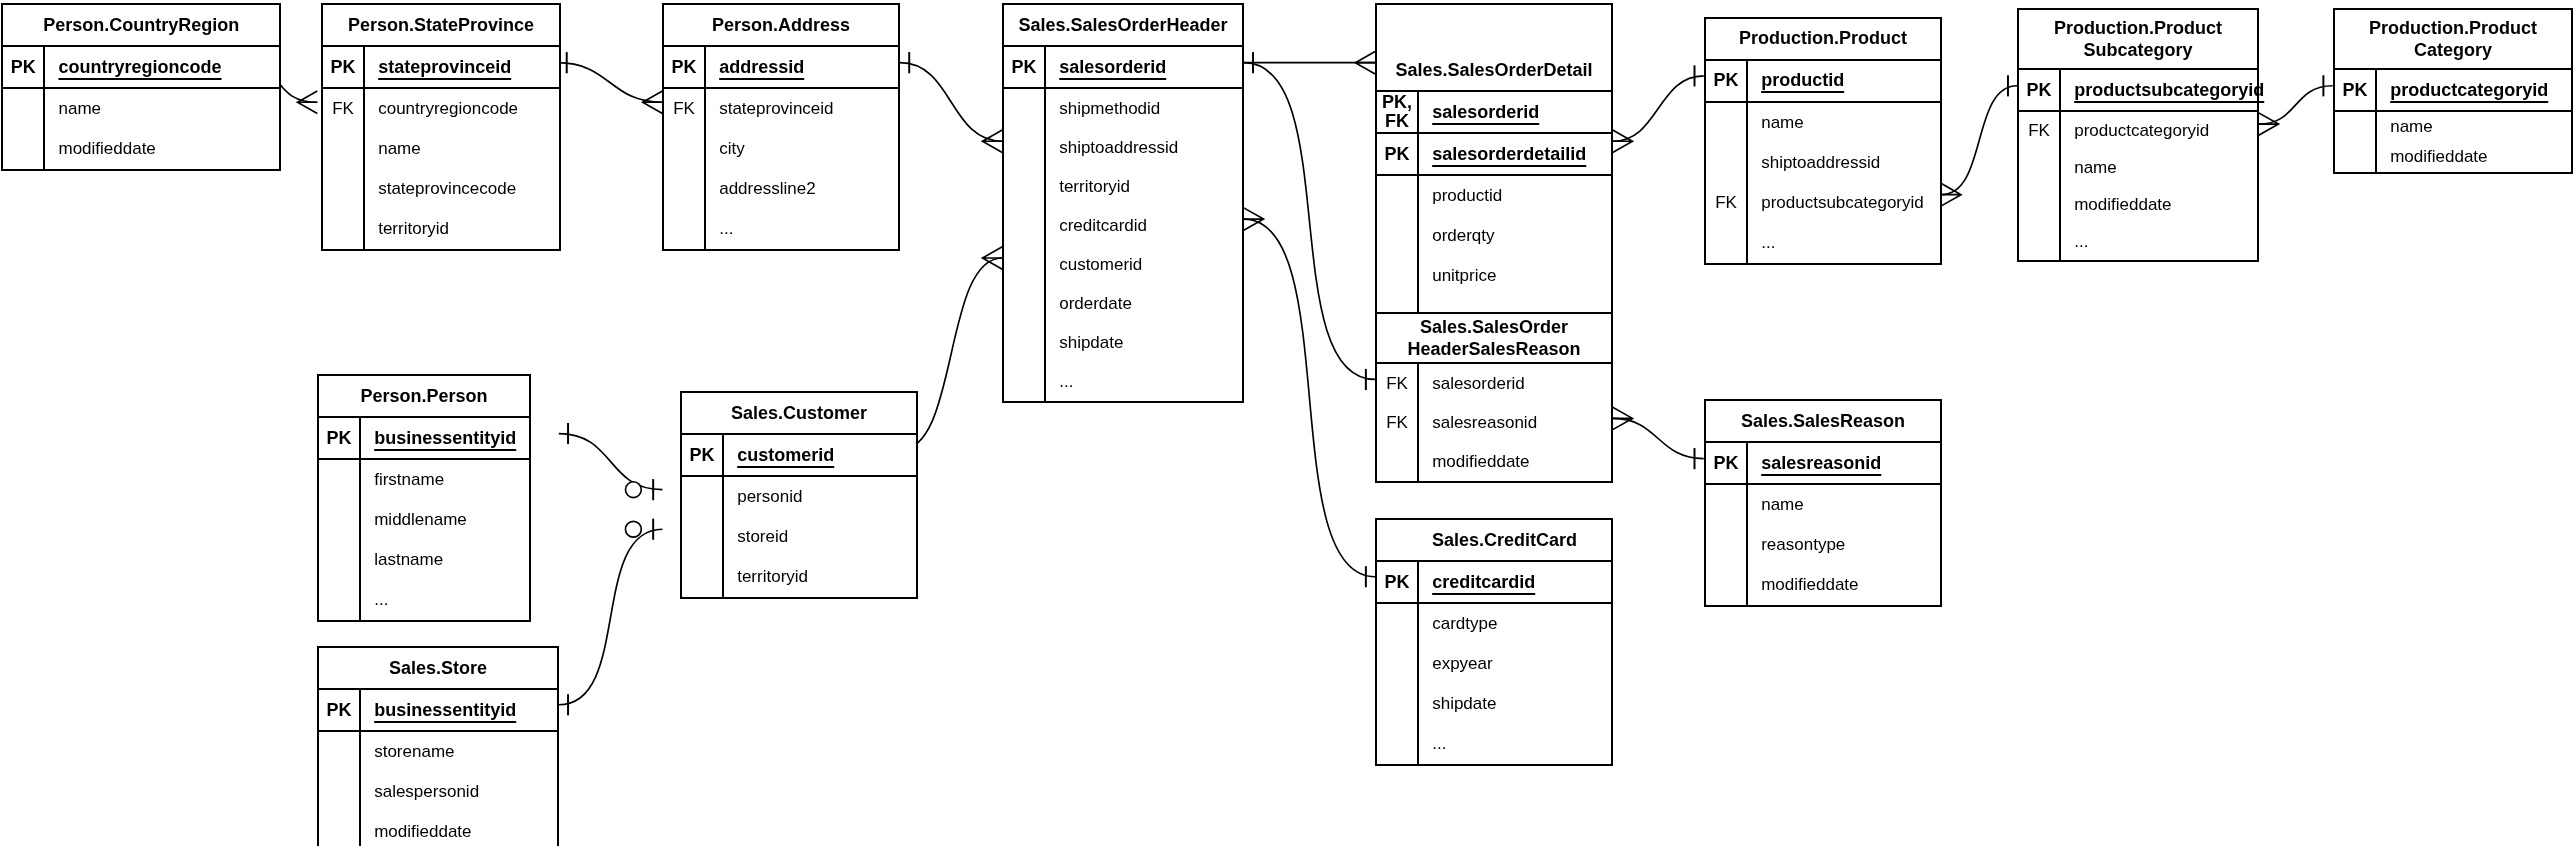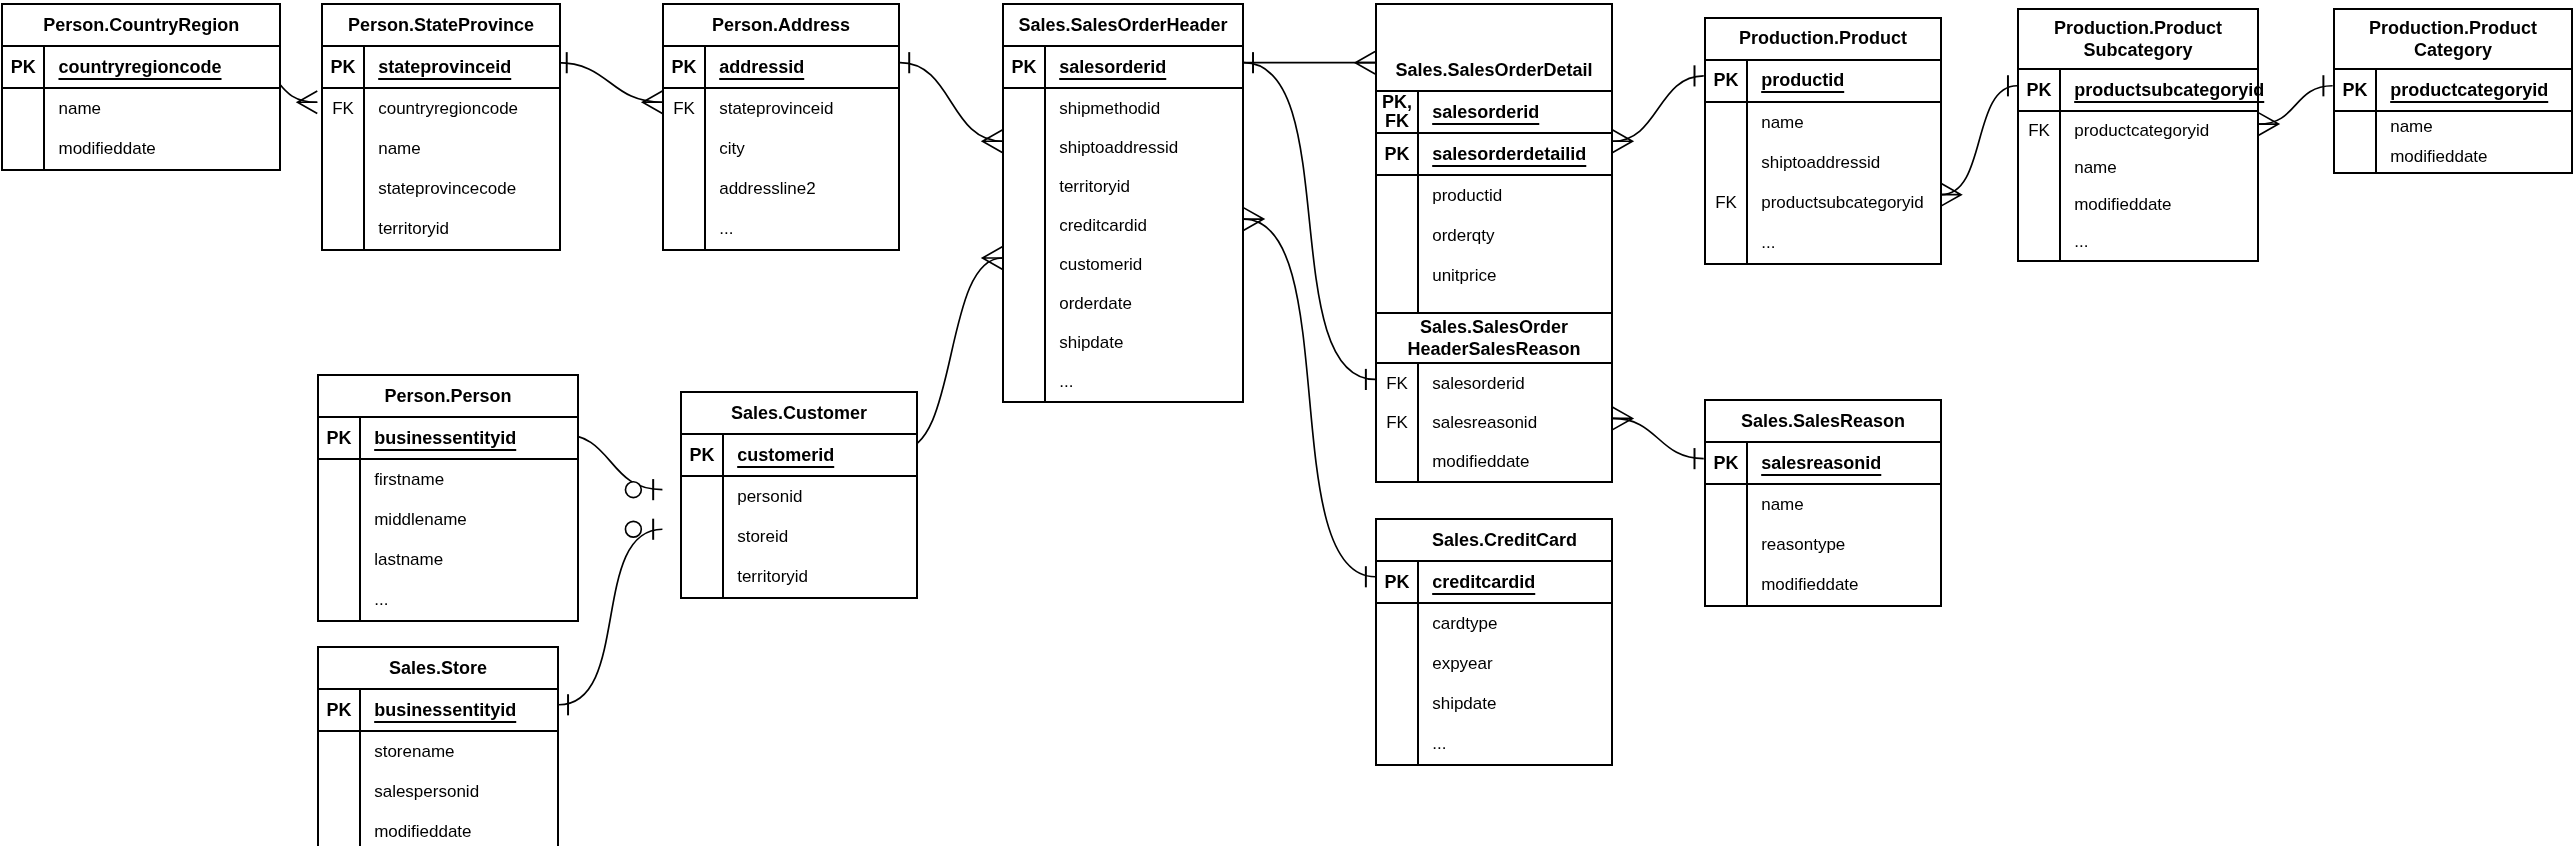--- a/index.html
+++ b/index.html
@@ -275,21 +275,21 @@
         </div>
         <div class="row" style="height: 30px;">
           <span class="kcell"></span>
           <span class="aname">name</span>
         </div>
         <div class="row" style="height: 30px;">
           <span class="kcell"></span>
           <span class="aname">modifieddate</span>
         </div>
       </div>
-      <div class="entity" style="left: 317px; top: 374px; width: 262px;">
+      <div class="entity" style="left: 317px; top: 374px; width: 214px;">
         <div class="etitle" style="height: 40px;">Person.Person</div>
         <div class="row krow" style="height: 40px;">
           <span class="kcell">PK</span>
           <span class="kname">businessentityid</span>
         </div>
         <div class="row" style="height: 40px;">
           <span class="kcell"></span>
           <span class="aname">firstname</span>
         </div>
         <div class="row" style="height: 40px;">

